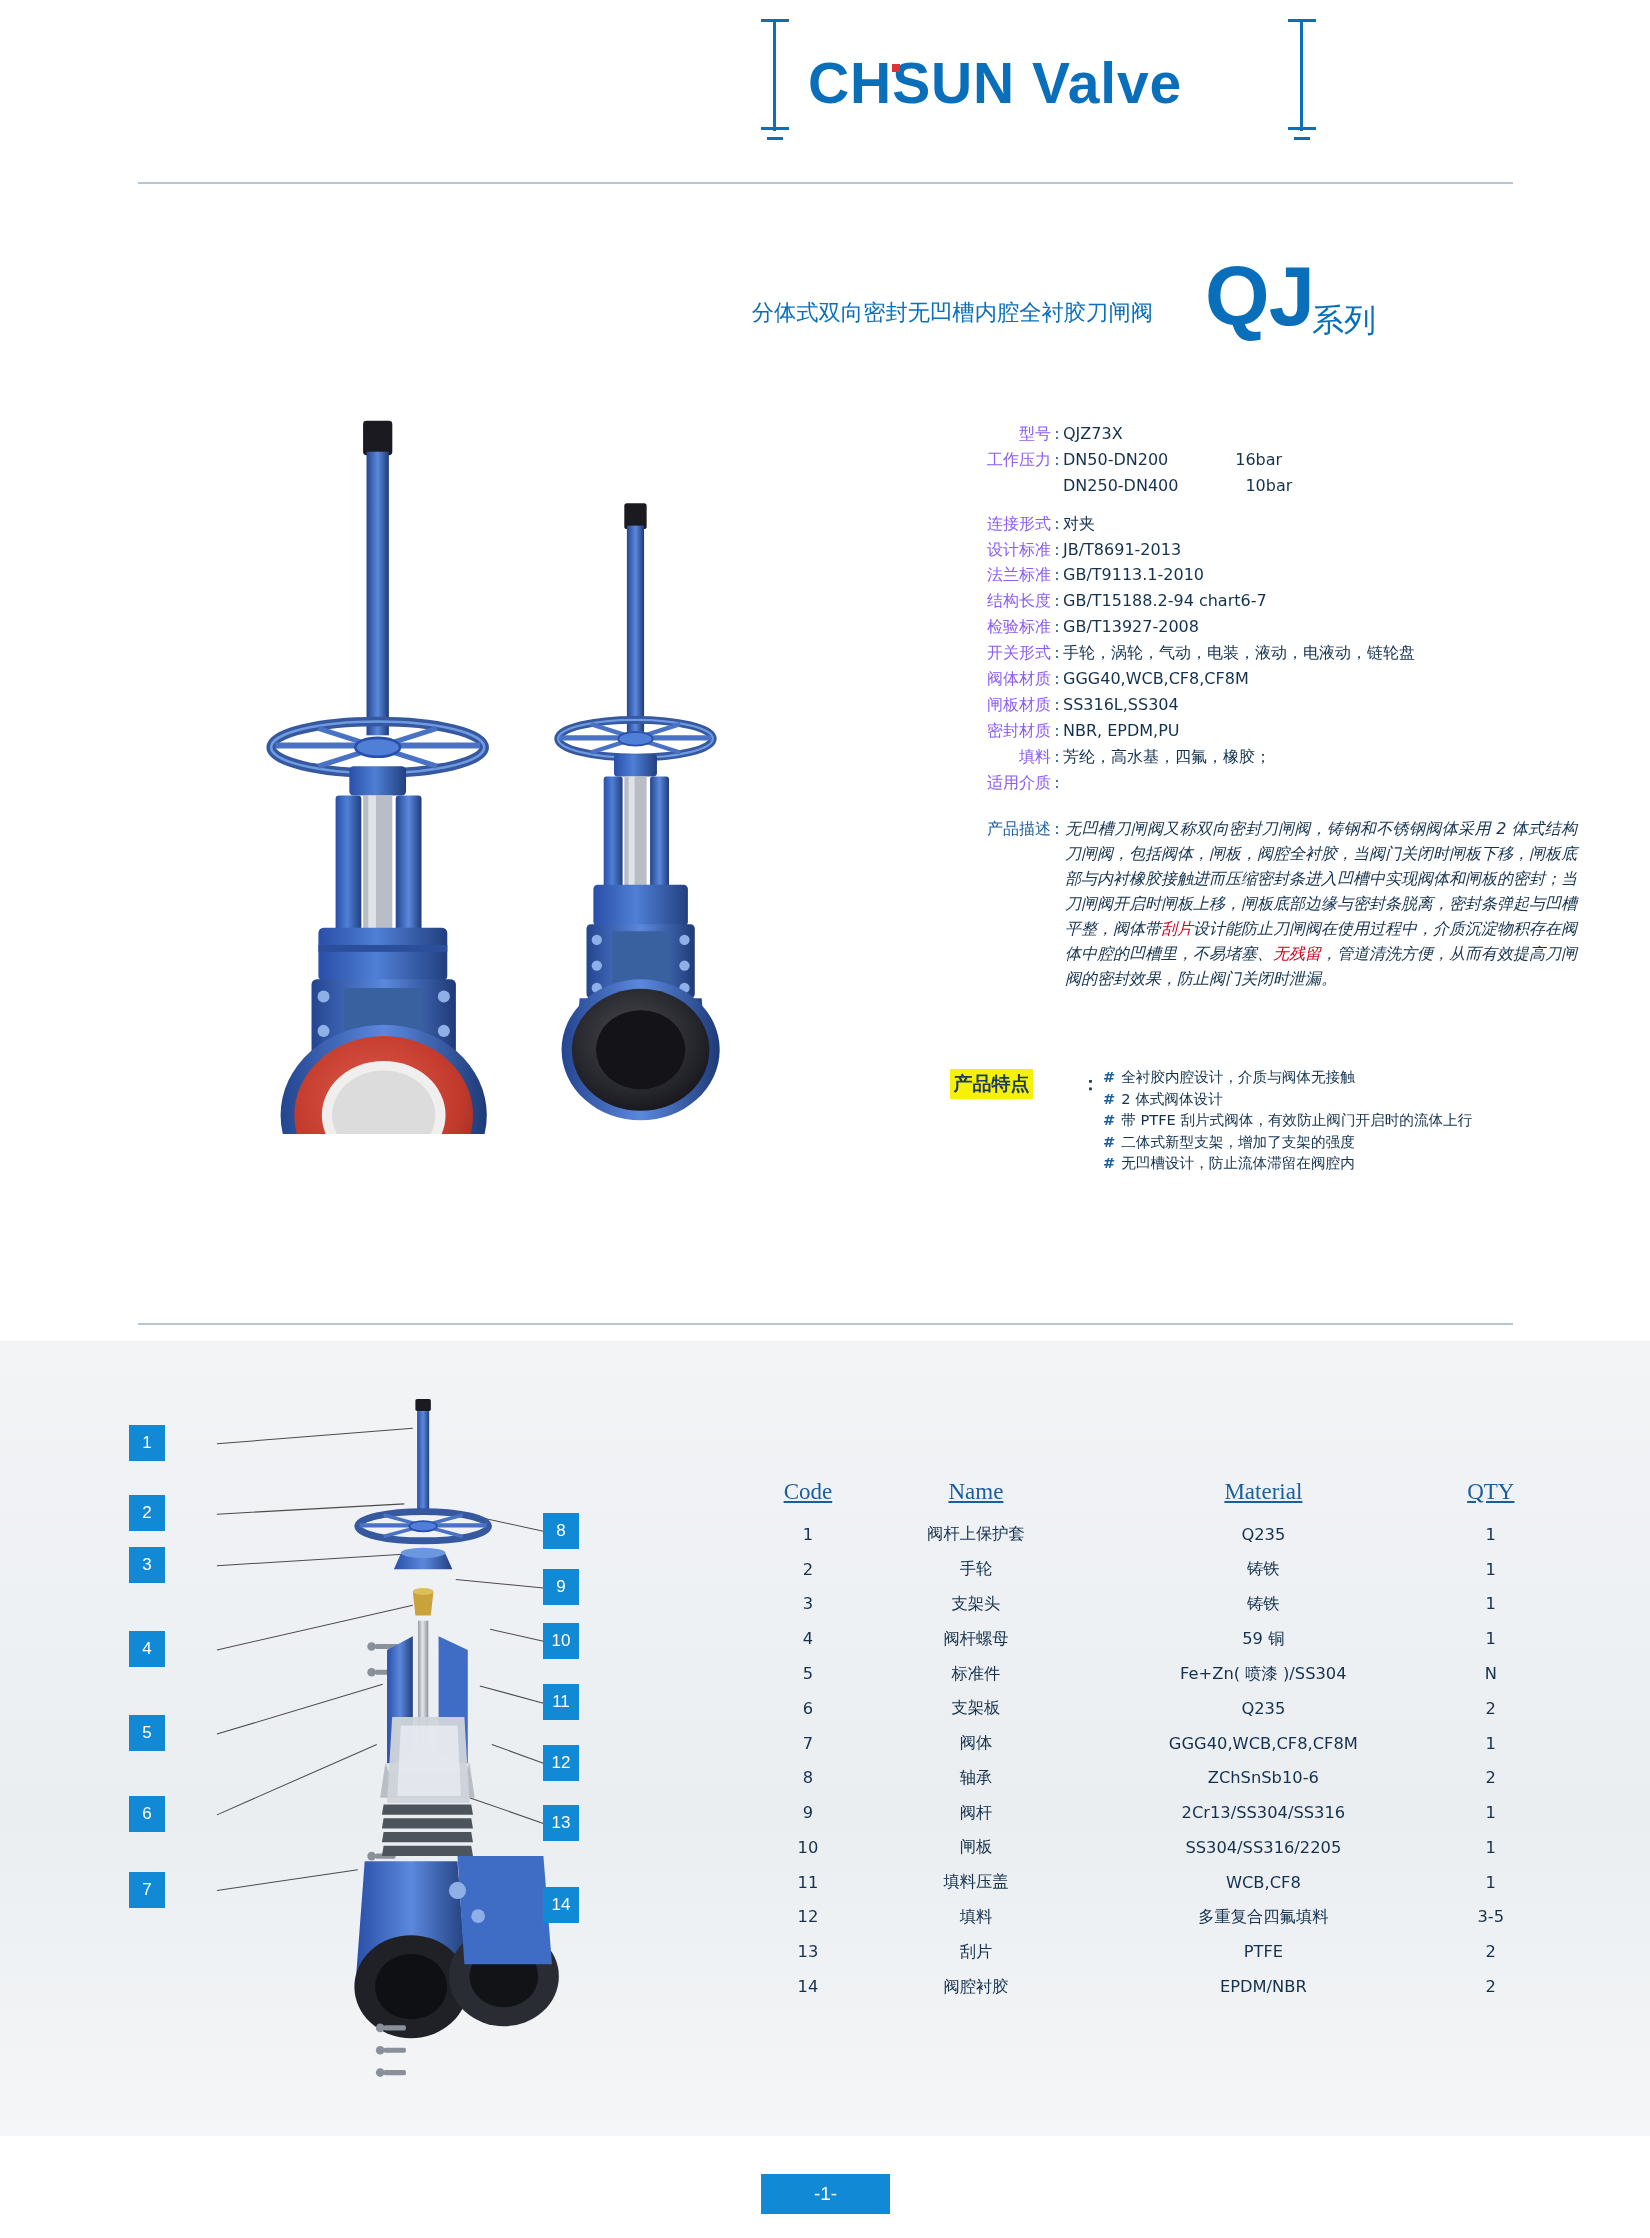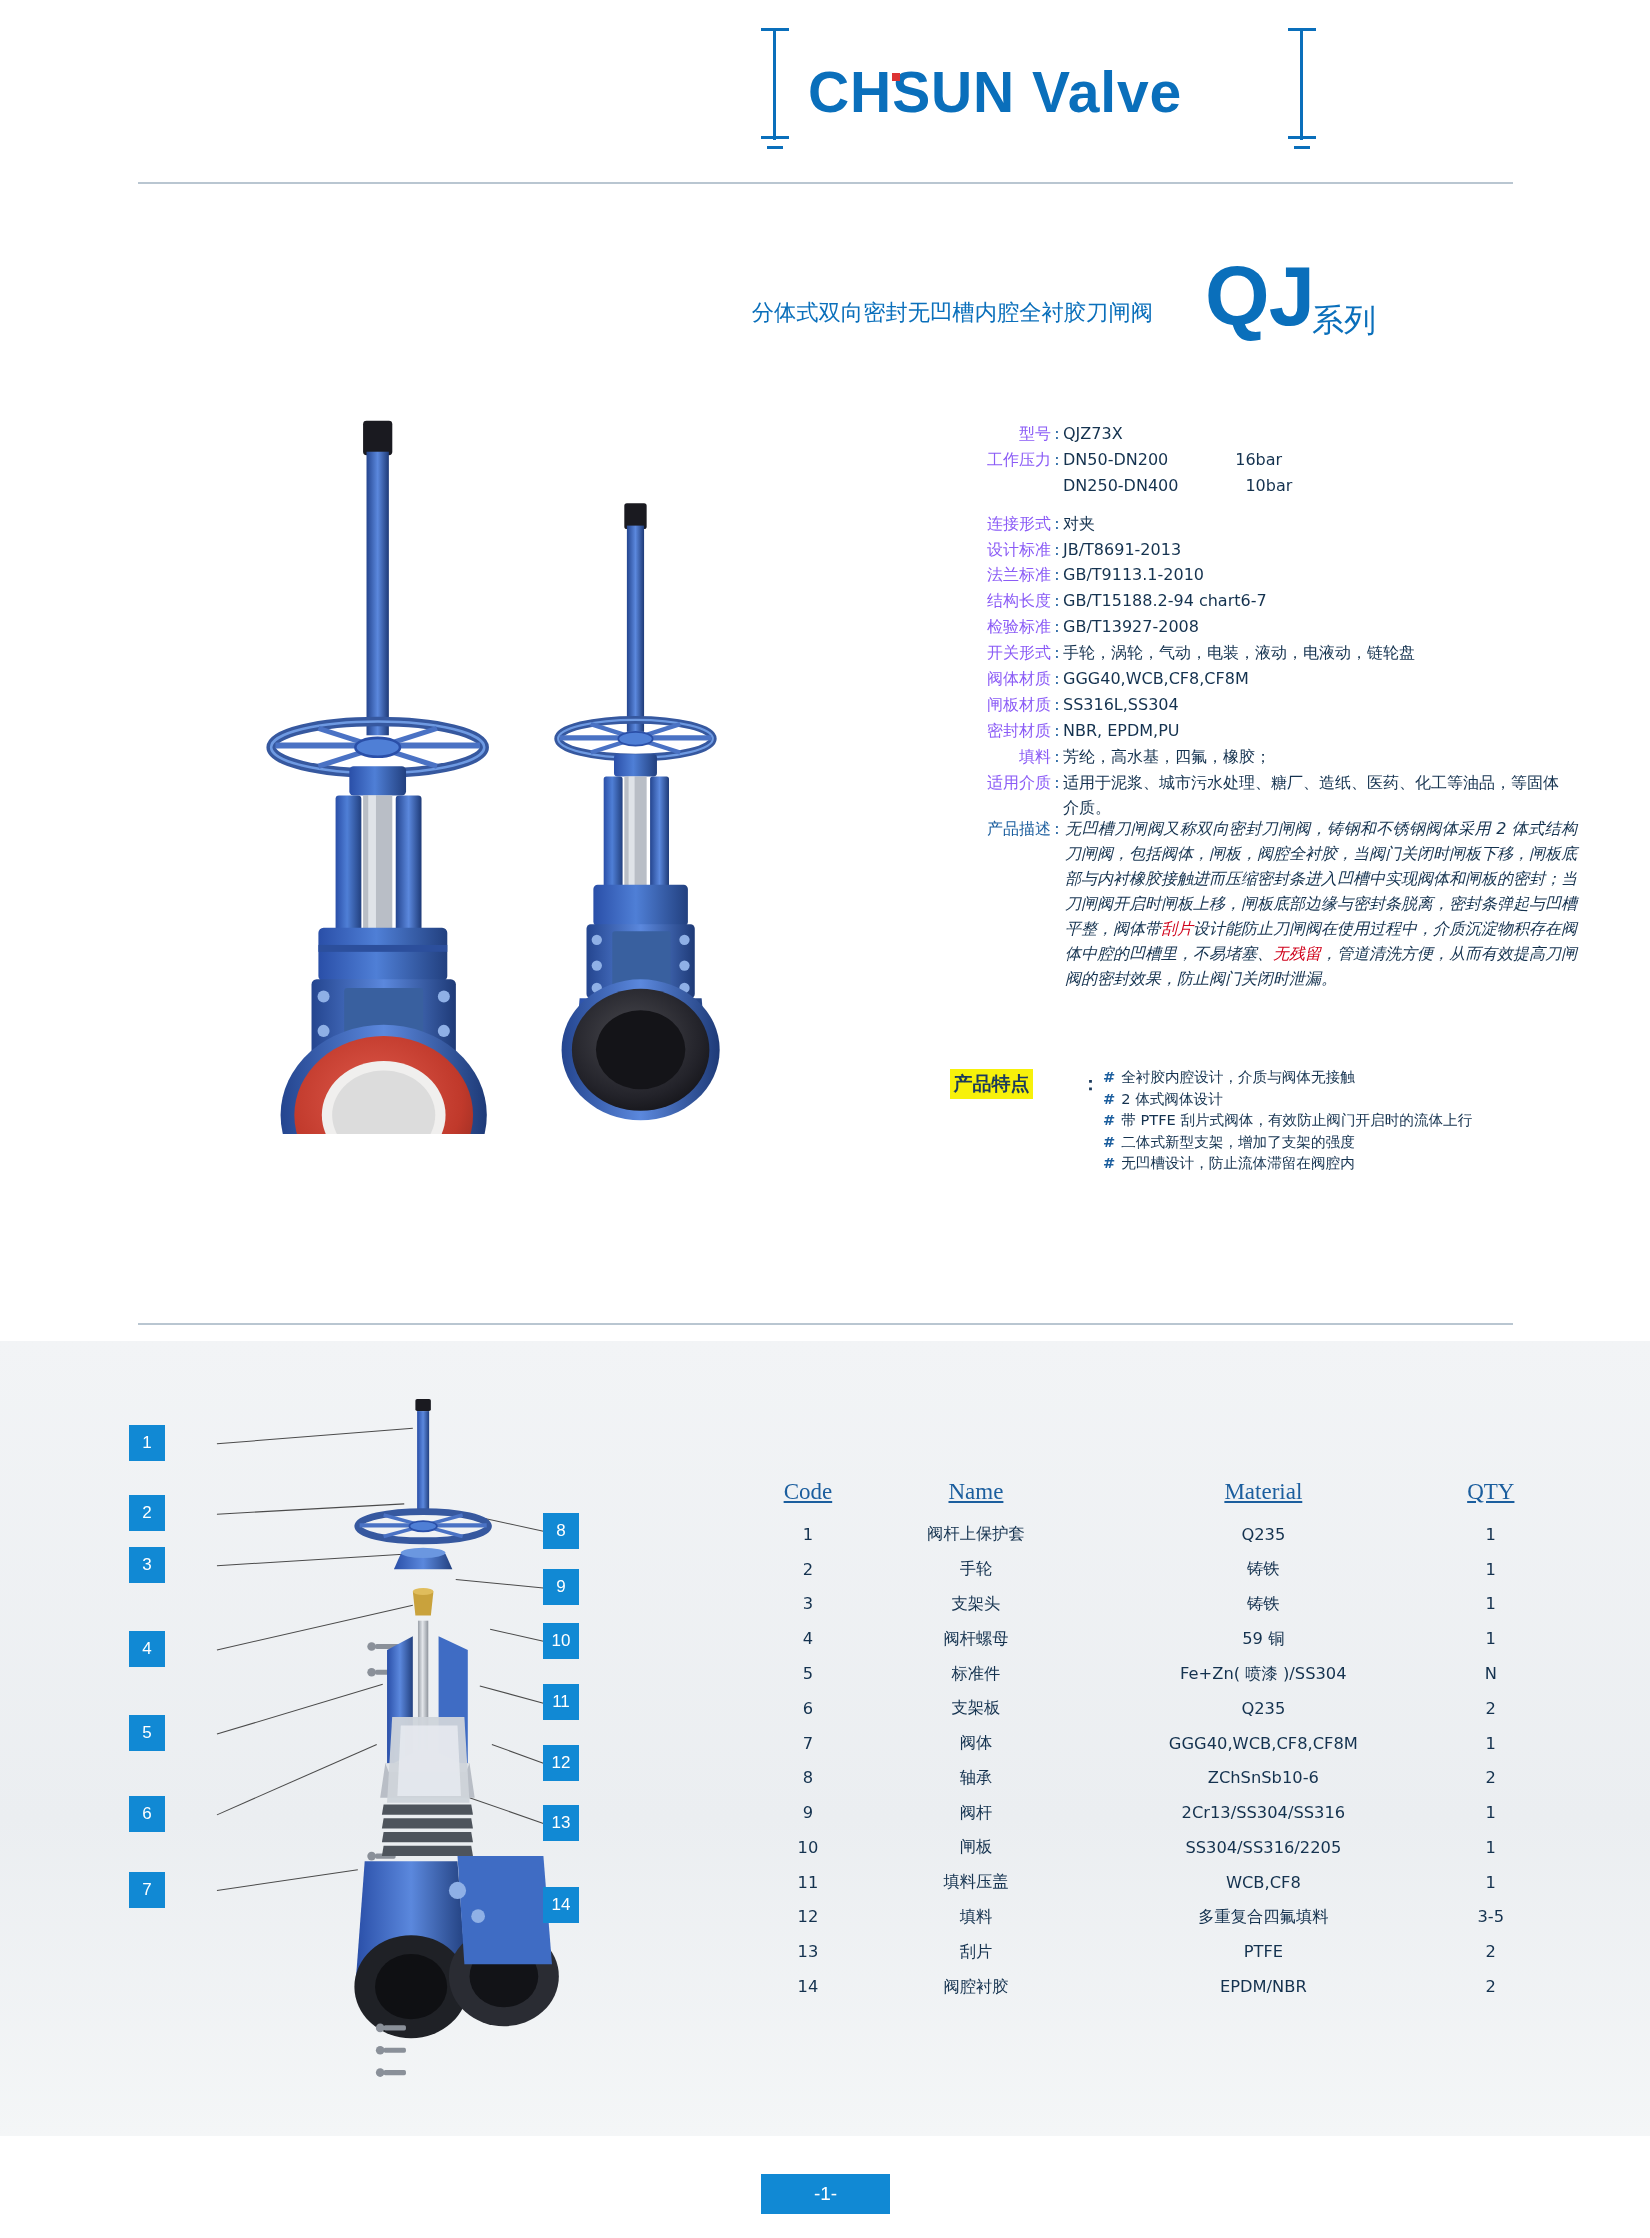--- a/index.html
+++ b/index.html
@@ -12,21 +12,21 @@
     height: 2239px;
     position: relative;
     font-family: "Liberation Sans", sans-serif;
     color: #111;
     overflow: hidden;
   }
 
   
   .header {
     position: absolute;
-    left: 0; top: 9px;
+    left: 0; top: 0;
     width: 1624px;
     height: 172px;
   }
   .logo-wrap {
     position: absolute;
     left: 756px;
     top: 26px;
     width: 602px;
     height: 129px;
   }
@@ -508,21 +508,20 @@
     <div class="spec-val">NBR, EPDM,PU</div>
   </div>
   <div class="spec-row">
     <div class="spec-label">填料</div>
     <div class="spec-colon">:</div>
     <div class="spec-val">芳纶，高水基，四氟，橡胶；</div>
   </div>
   <div class="spec-row">
     <div class="spec-label">适用介质</div>
     <div class="spec-colon">:</div>
-    <div class="spec-val">适用于泥浆、城市污水处理、糖厂、造纸、医药、化工等油品，等固体介质。</div>
   </div>
 </div>
 
 <div class="desc-block">
   <div class="desc-label">产品描述</div>
   <div class="desc-colon">:</div>
   <div class="desc-text"><span>无凹槽刀闸阀又称双向密封刀闸阀，铸钢和不锈钢阀体采用 2 体式结构刀闸阀，包括阀体，闸板，阀腔全衬胶，当阀门关闭时闸板下移，闸板底部与内衬橡胶接触进而压缩密封条进入凹槽中实现阀体和闸板的密封；当刀闸阀开启时闸板上移，闸板底部边缘与密封条脱离，密封条弹起与凹槽平整，阀体带</span><span class="hl-red">刮片</span><span>设计能防止刀闸阀在使用过程中，介质沉淀物积存在阀体中腔的凹槽里，不易堵塞、</span><span class="hl-red">无残留</span><span>，管道清洗方便，从而有效提高刀闸阀的密封效果，防止阀门关闭时泄漏。</span></div>
 </div>
 
 <div class="features">

